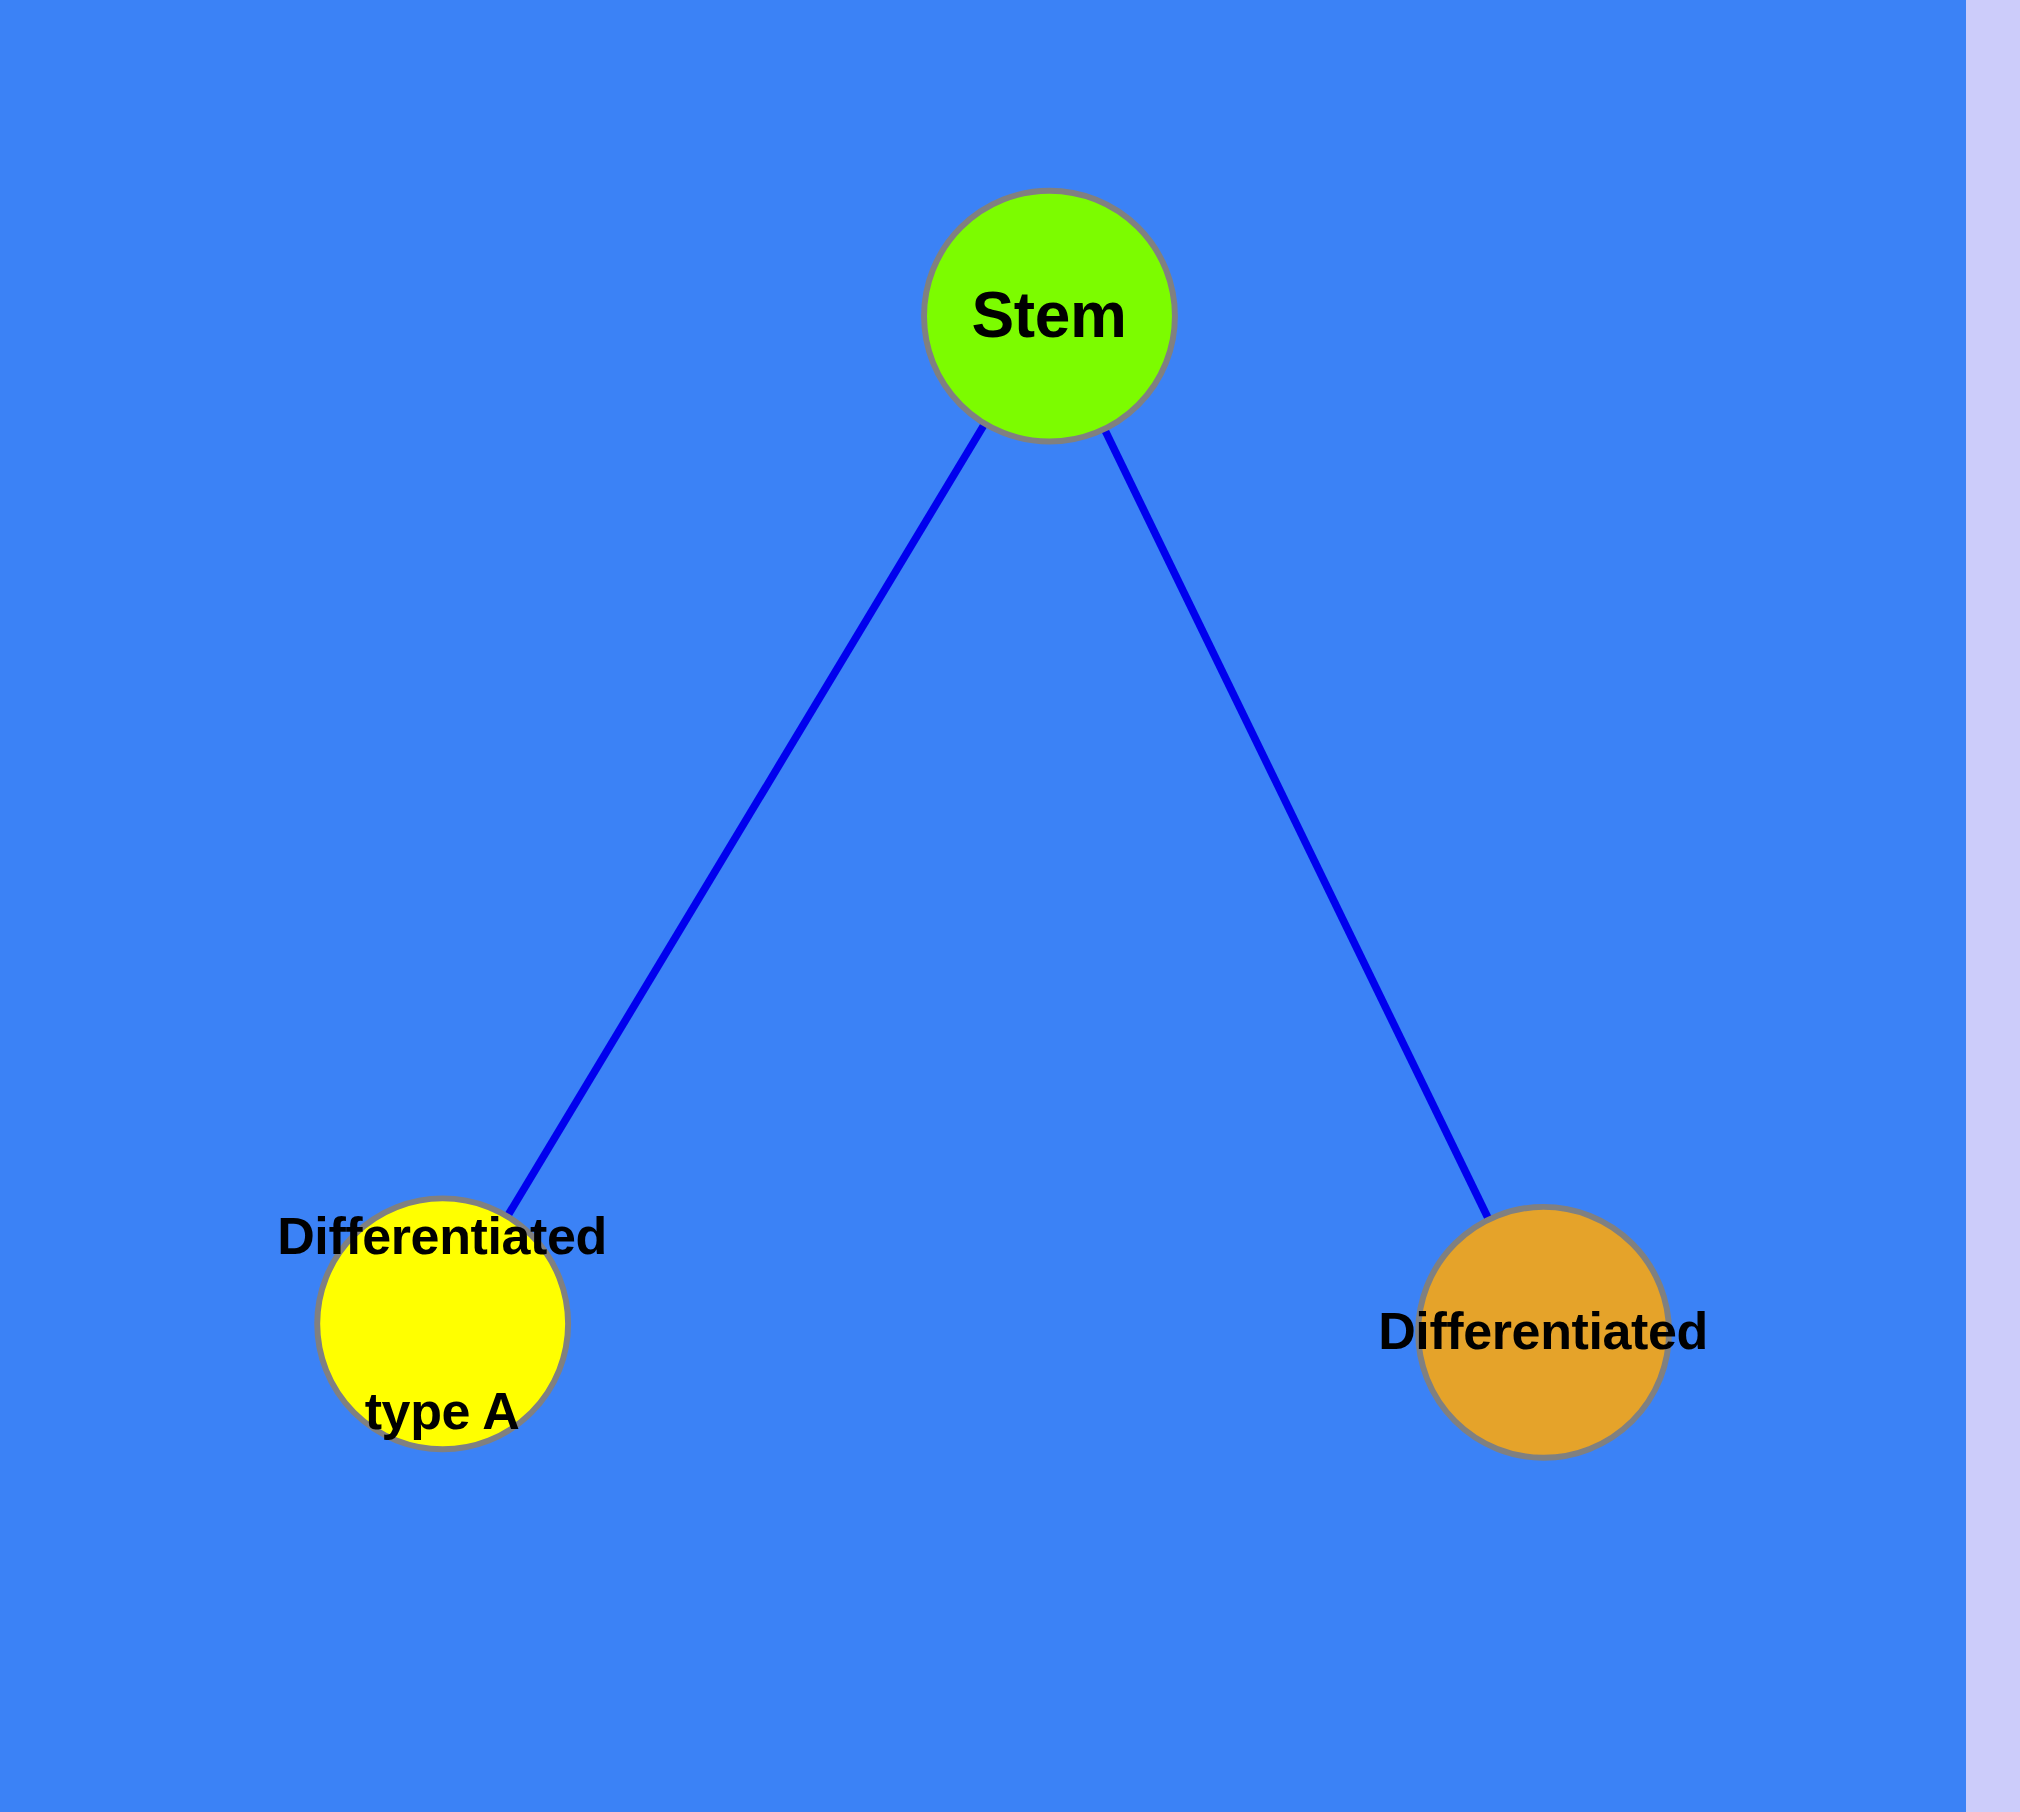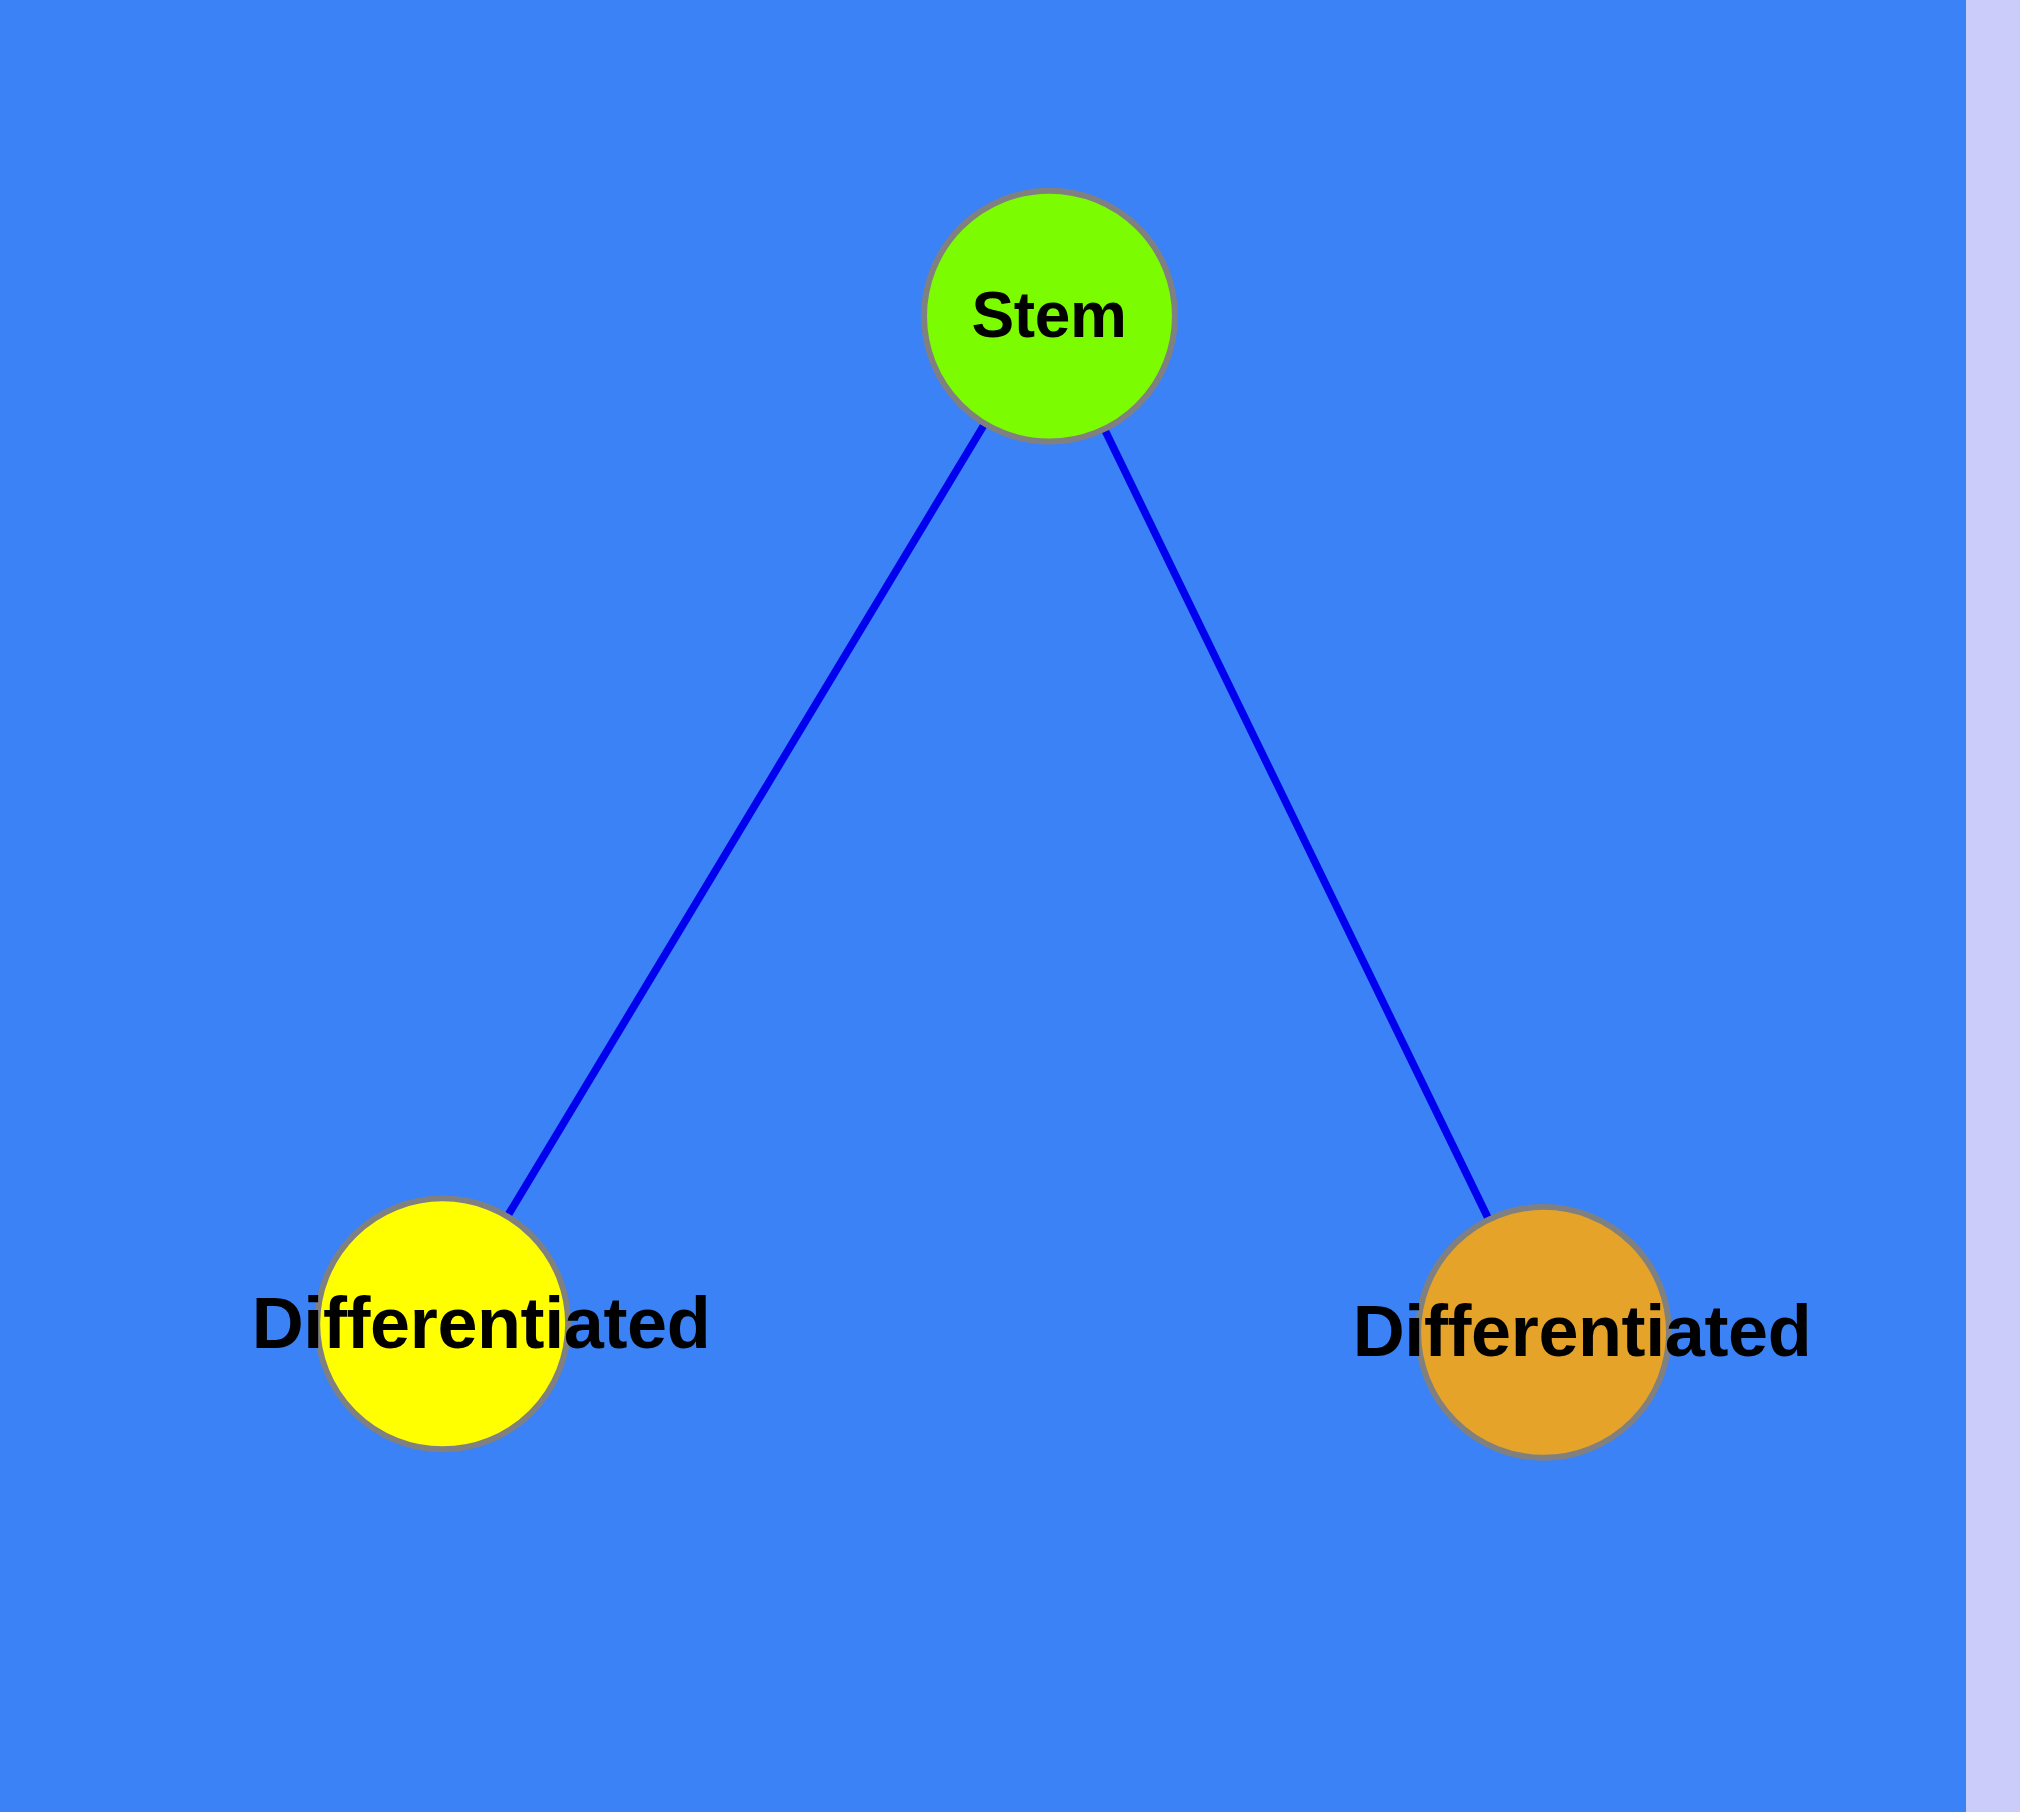--- a/index.html
+++ b/index.html
@@ -35,22 +35,21 @@
     color: #000000;
     white-space: pre;
     line-height: 1.12;
     pointer-events: none;
     letter-spacing: -0.4px;
   }
   .node-label.root {
     font-size: 64px;
   }
   .node-label.leaf {
-    font-size: 72px;
-    margin-left: 39px;
+    font-size: 52px;
   }
 </style>
 </head>
 <body style="background: rgb(204, 204, 250);">
 
 <div id="canvas" style="width: 1966px; height: 1812px; background: #3b82f6;">
 
   <svg id="graph-svg" viewBox="0 0 2384 2138" style="width: 2021px; height: 1812px;">
     <g>
       <line id="edge-stem-a" x1="1162.6826144962254" y1="498.0731443631118" x2="597.3173855037746" y2="1436.9268556368881" stroke="#0000ee" stroke-width="9" stroke-linecap="butt"></line>
@@ -62,20 +61,21 @@
       <circle id="node-diff-b" cx="1821" cy="1572" r="148" fill="#e5a32a" stroke="#808080" stroke-width="7"></circle>
     </g>
   </svg>
 
   <div id="label-stem" class="node-label root" style="left: 1049px; top: 316px;">
     <div>Stem</div>
   </div>
 
   <div id="label-diff-a" class="node-label leaf" style="left: 442px; top: 1324px;">
     <div>Differentiated</div>
+    <div>type A</div>
   </div>
 
   <div id="label-diff-b" class="node-label leaf" style="left: 1543px; top: 1332px;">
     <div>Differentiated</div>
   </div>
 
 </div>
 
 
 </body></html>

